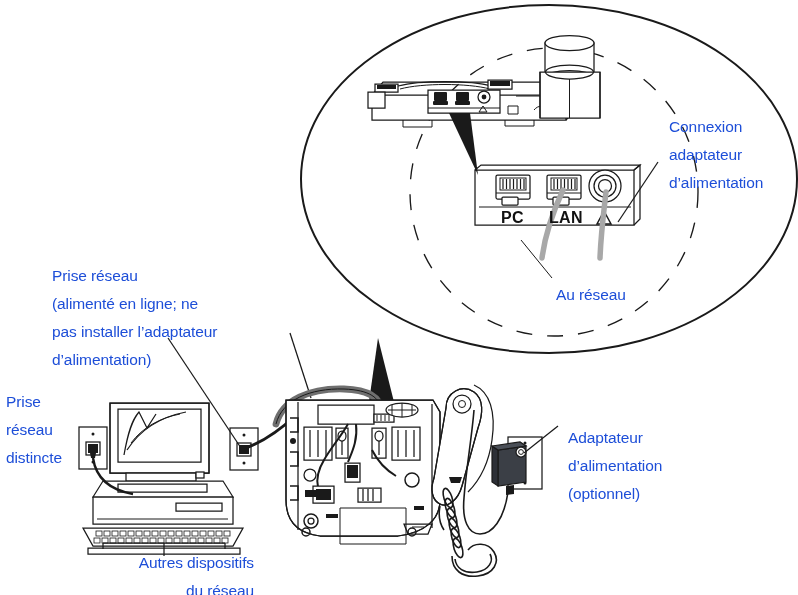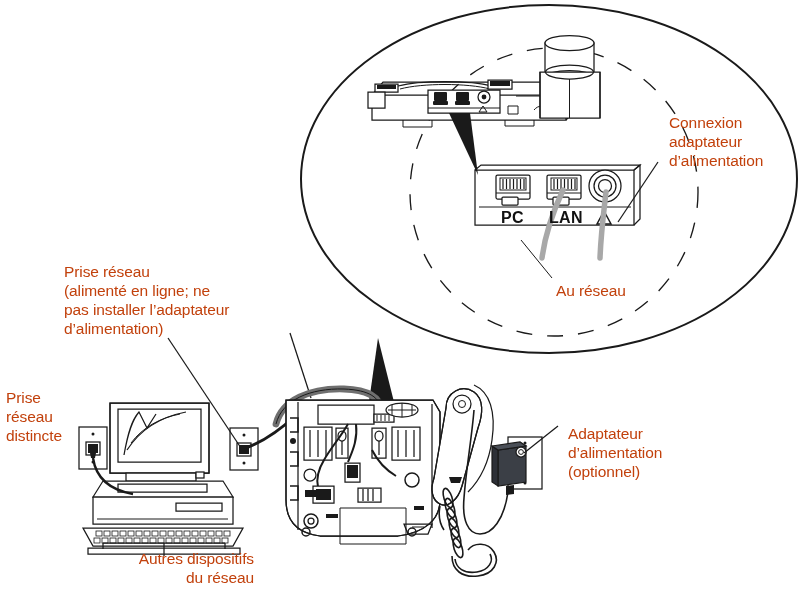--- a/index.html
+++ b/index.html
@@ -24,22 +24,22 @@
   svg.layer {
     position: absolute;
     left: 0; top: 0;
     width: 798px;
     height: 595px;
   }
   .lbl {
     position: absolute;
     font-family: "Liberation Sans", sans-serif;
     font-size: 15.5px;
-    line-height: 19px;
-    color: #c2410c;
+    line-height: 28px;
+    color: #1d4ed8;
     white-space: pre-line;
     letter-spacing: -0.1px;
   }
   .lbl.center { text-align: right; }
   .port-lbl {
     position: absolute;
     font-family: "Liberation Sans", sans-serif;
     font-weight: bold;
     font-size: 16px;
     color: #111;
@@ -377,21 +377,21 @@
       </g>
     </g>
 
     <path fill="none" stroke="#1a1a1a" stroke-width="1.6" d="M508,492 C504,520 492,534 480,534 C468,534 462,520 464,498
              C466,470 472,436 474,410"></path>
 
     <path class="st w125" d="M558,426 L524,453"></path>
 
   </svg>
 
-  <div class="lbl" style="left:64px; top:262px; width:230px;">Prise réseau
+  <div class="lbl" style="left:52px; top:262px; width:230px;">Prise réseau
 (alimenté en ligne;  ne
 pas installer l’adaptateur
 d’alimentation)</div>
 
   <div class="lbl" style="left:6px; top:388px; width:76px;">Prise
 réseau
 distincte</div>
 
 
   <div class="lbl center" style="left:74px; top:549px; width:180px;">Autres dispositifs

